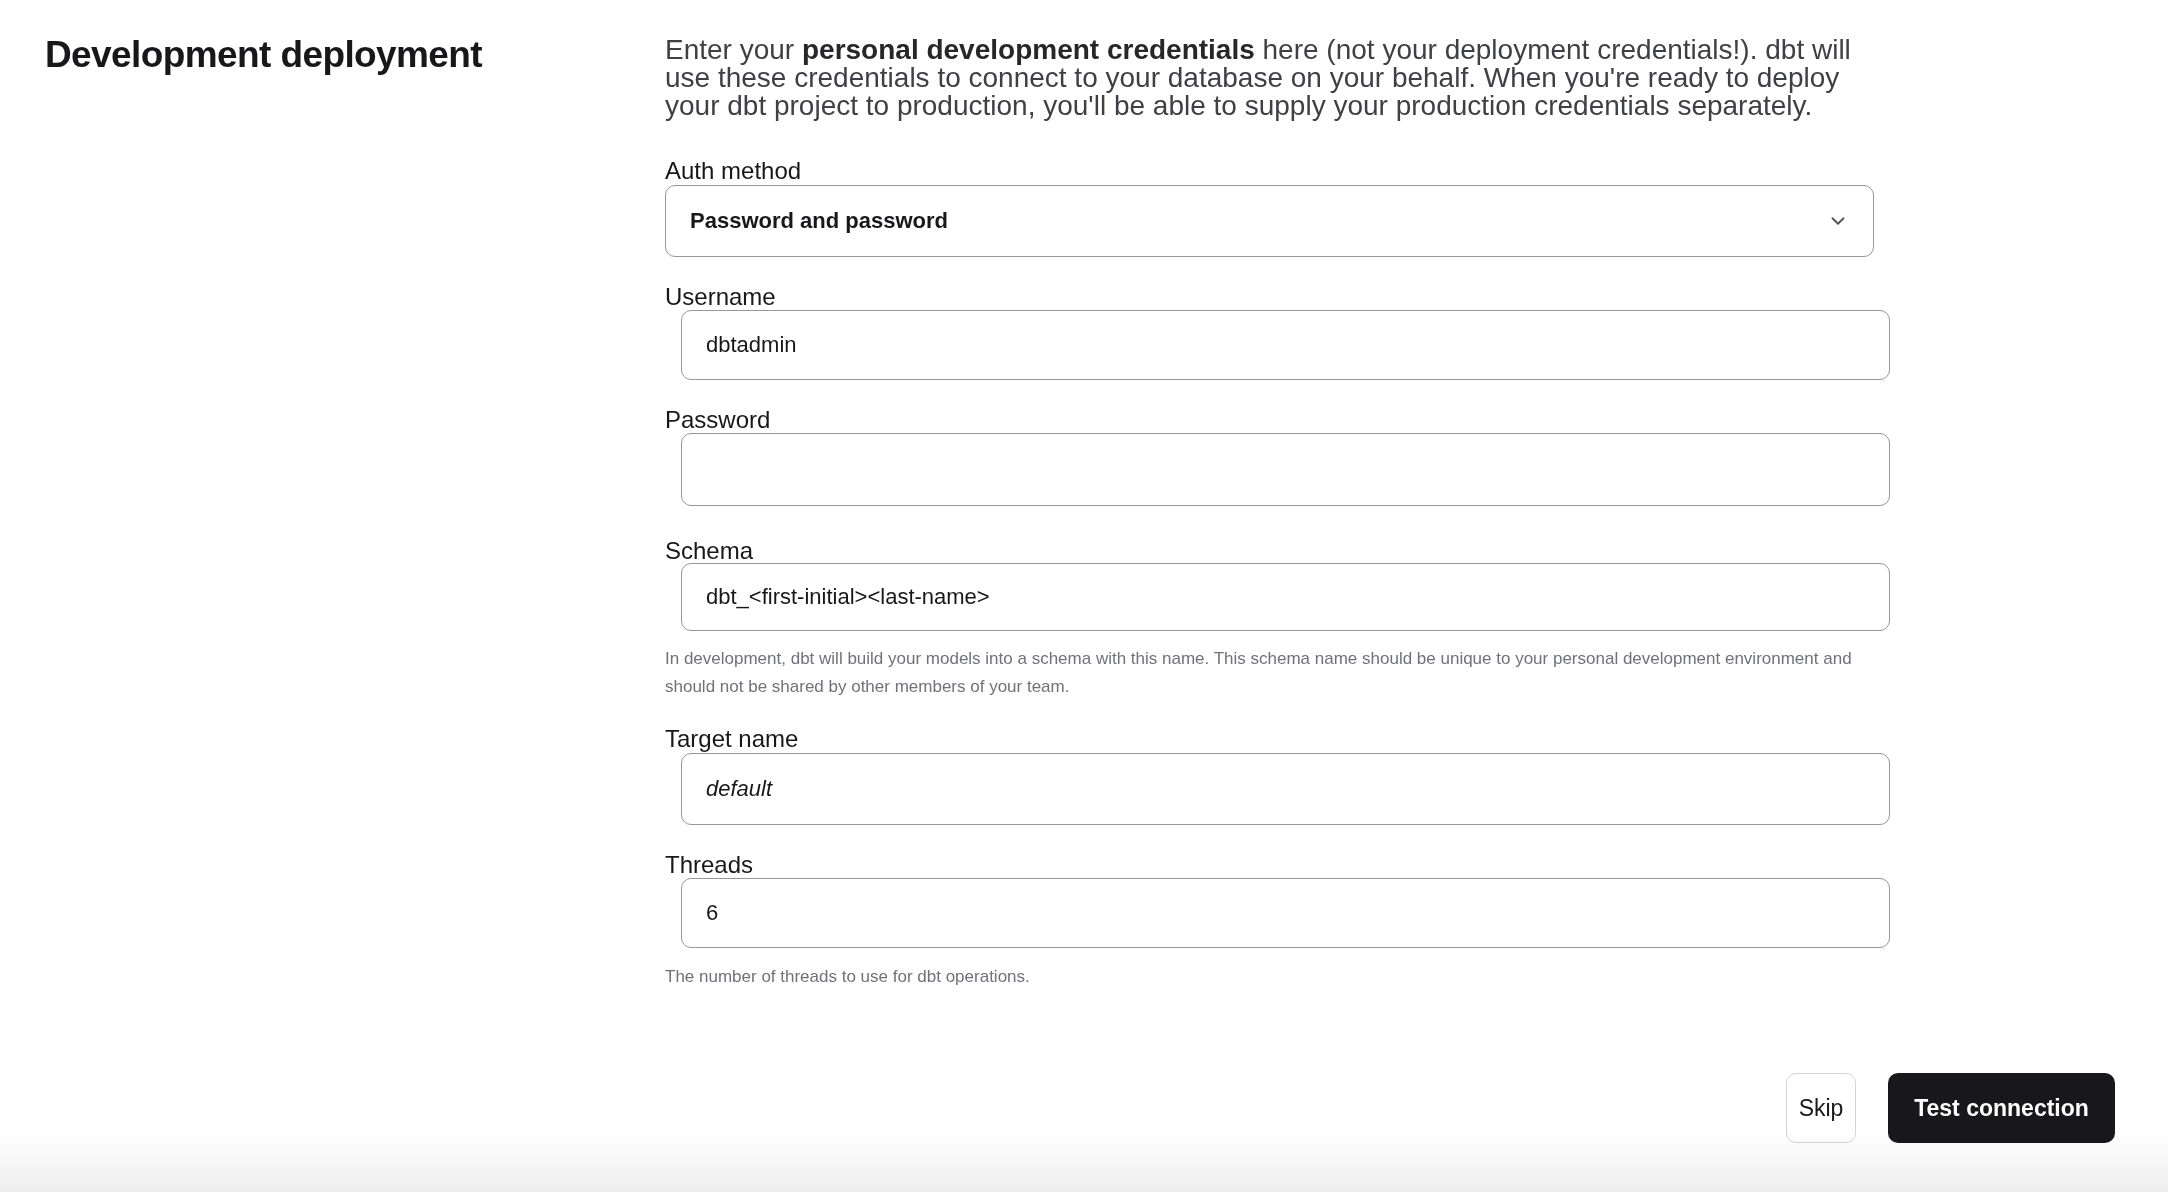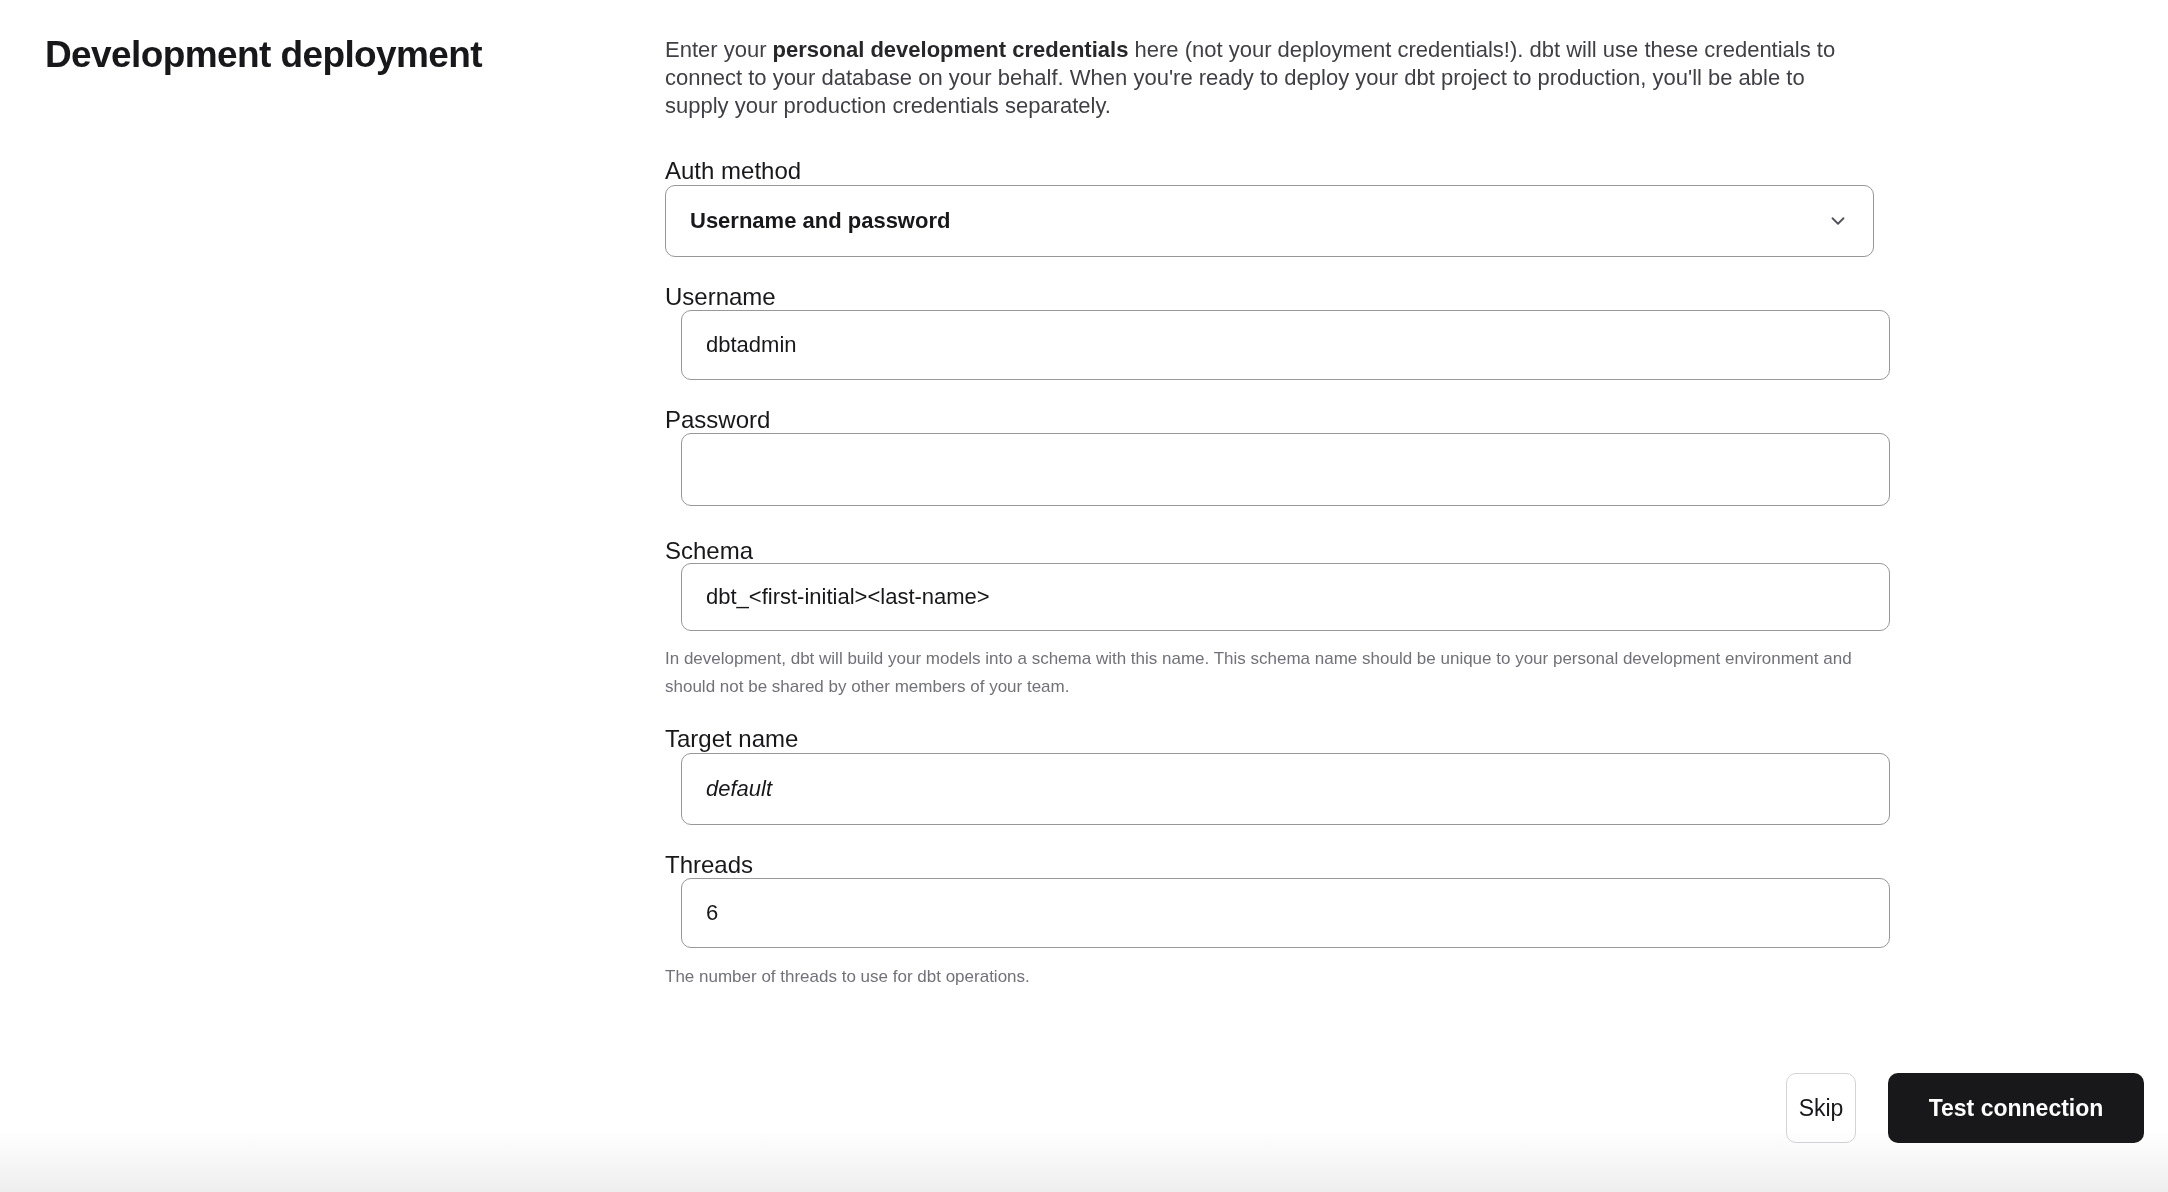--- a/index.html
+++ b/index.html
@@ -41,21 +41,21 @@
   }
   .form-col{
     position:absolute;
     left:665px;
     top:36px;
     width:1209px;
   }
   .intro{
     position:absolute;
     left:0;top:0;width:100%;
-    font-size:22px;
+    font-size:28px;
     line-height:28px;
     color:var(--text-body);
   }
   .intro strong{font-weight:700;color:#27272a;}
   .field-label{
     position:absolute;
     left:0;
     font-size:24px;
     line-height:28px;
     font-weight:500;
@@ -130,41 +130,41 @@
   .btn-skip{
     left:1786px;
     width:70px;
     background:#fff;
     border:1.5px solid var(--border-light);
     color:var(--text-dark);
     font-weight:400;
   }
   .btn-test{
     left:1888px;
-    width:256px;
+    width:227px;
     background:var(--btn-dark);
     border:none;
     color:#fff;
     font-weight:600;
   }
 </style>
 </head>
 <body>
 
 <div class="page">
 
   <h1 class="page-title">Development deployment</h1>
 
   <div class="form-col">
 
     <p class="intro"><span>Enter your </span><strong>personal development credentials</strong><span> here (not your deployment credentials!). dbt will use these credentials to connect to your database on your behalf. When you're ready to deploy your dbt project to production, you'll be able to supply your production credentials separately.</span></p>
 
     <div class="field-label lbl-auth">Auth method</div>
     <div class="select-box box-auth">
-      <span class="select-value">Username and password</span>
+      <span class="select-value">Password and password</span>
       <svg class="chevron" viewBox="0 0 24 24" fill="none" stroke="currentColor" stroke-width="2" stroke-linecap="round" stroke-linejoin="round">
         <polyline points="6 9 12 15 18 9"></polyline>
       </svg>
     </div>
 
     <div class="field-label lbl-user">Username</div>
     <input class="text-input inp-user" type="text" value="dbtadmin" style="">
 
     <div class="field-label lbl-pass">Password</div>
     <input class="text-input inp-pass" type="password" value="" style="">

